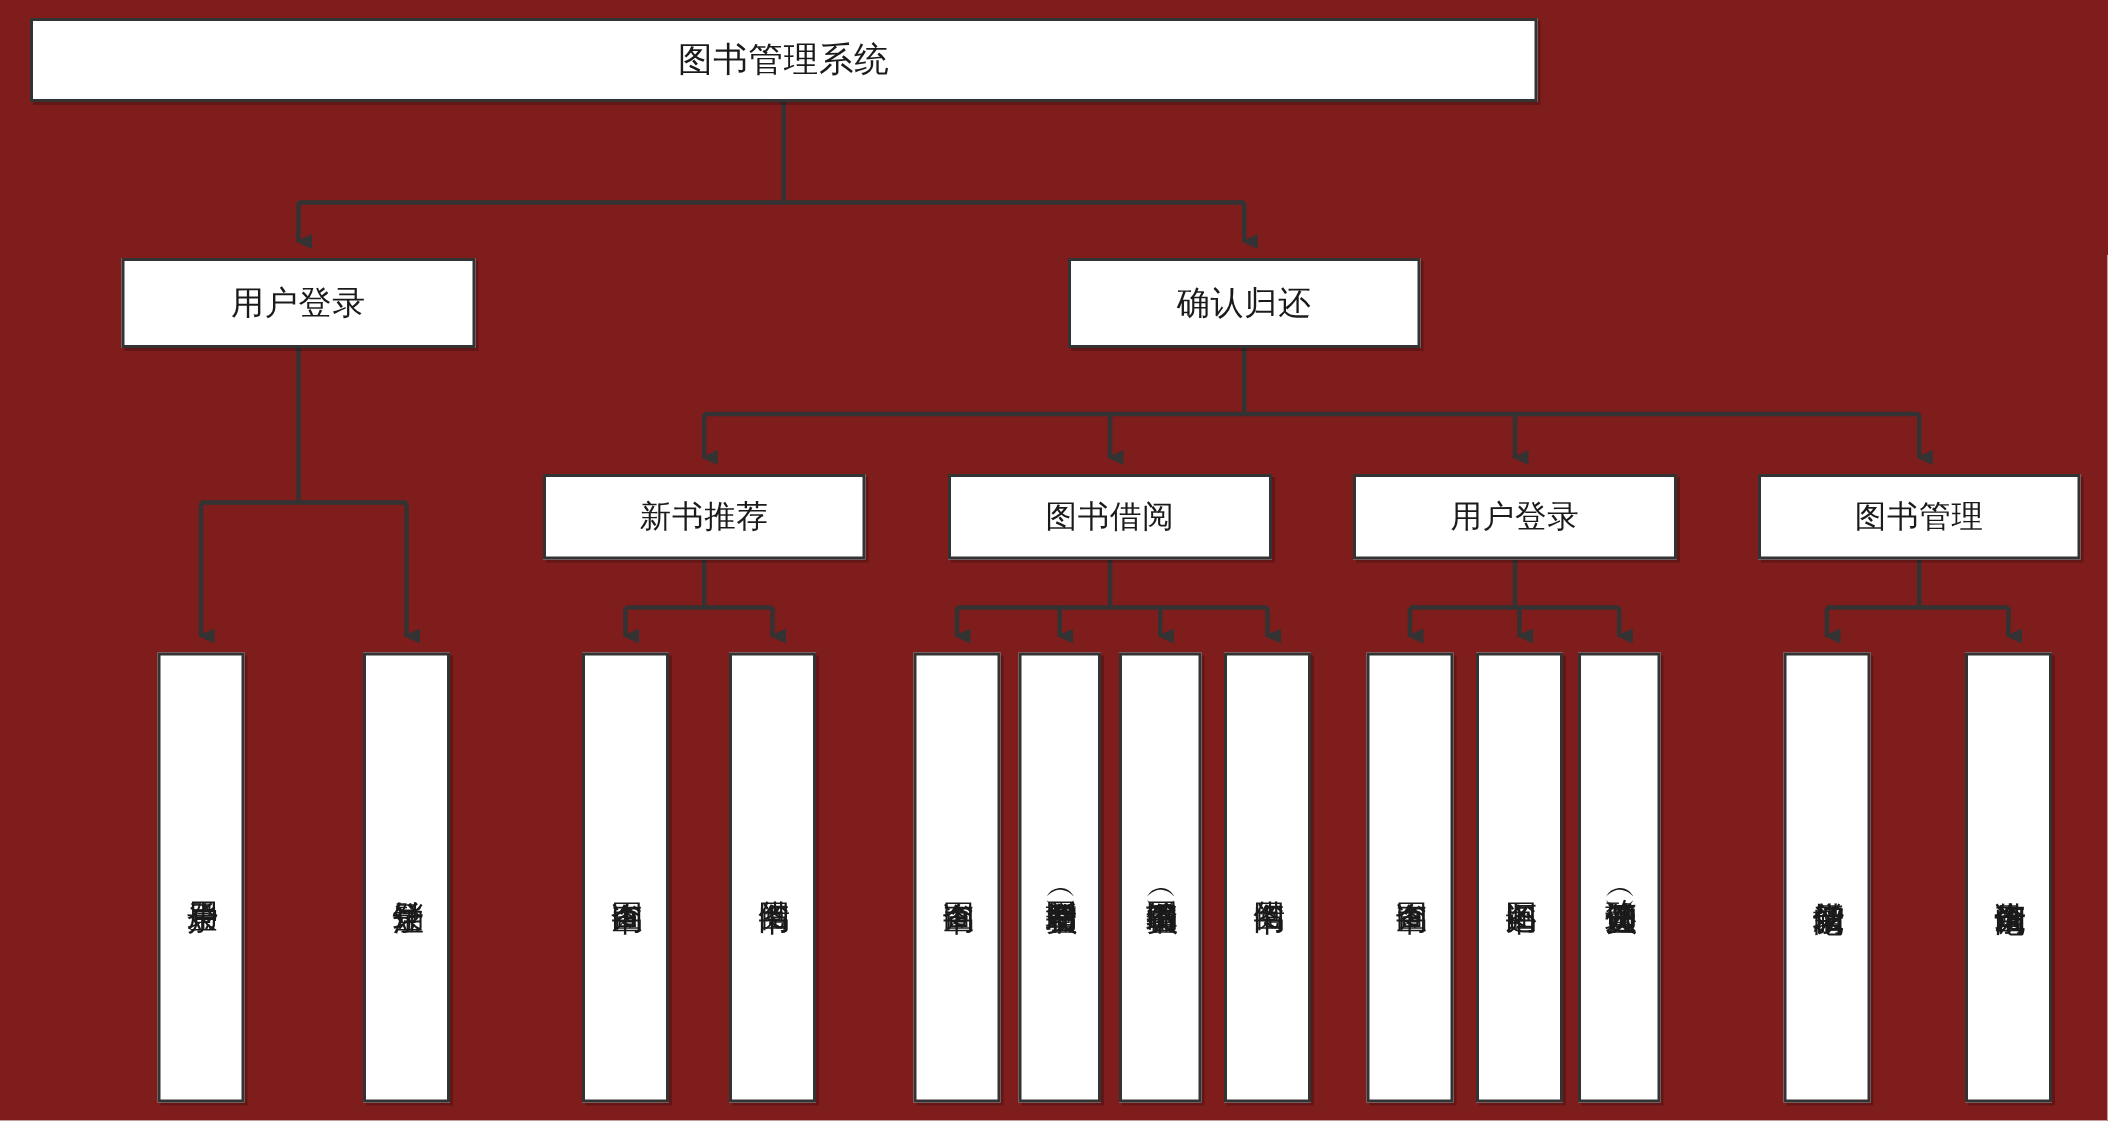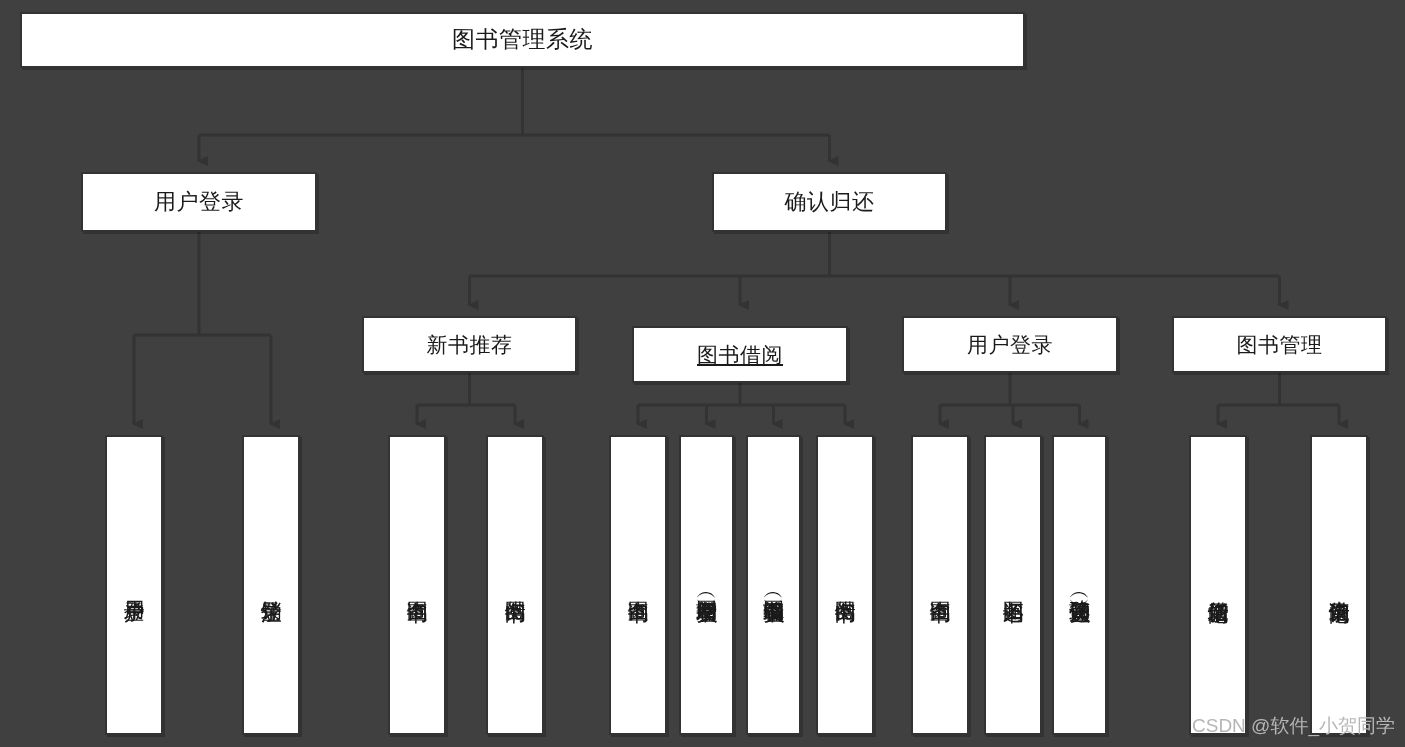--- a/index.html
+++ b/index.html
@@ -7,21 +7,21 @@
     padding: 0;
     background: #ffffff;
   }
   body {
     font-family: "Liberation Sans", sans-serif;
   }
   #canvas {
     position: relative;
     width: 1405px;
     height: 747px;
-    background: #404040;
+    background: #7f1d1d;
     overflow: hidden;
   }
   #edges {
     position: absolute;
     left: 0;
     top: 0;
     width: 1405px;
     height: 747px;
   }
   .node {
@@ -116,21 +116,21 @@
       </div>
       <div class="node horizontal level-1" style="left: 81px; top: 172px; width: 236px; height: 60px;">
         <span class="node-label">用户登录</span>
       </div>
       <div class="node horizontal level-1" style="left: 712px; top: 172px; width: 235px; height: 60px;">
         <span class="node-label">确认归还</span>
       </div>
       <div class="node horizontal level-2" style="left: 362px; top: 316px; width: 215px; height: 57px;">
         <span class="node-label">新书推荐</span>
       </div>
-      <div class="node horizontal level-2" style="left: 632px; top: 326px; width: 216px; height: 57px; text-decoration: underline;">
+      <div class="node horizontal level-2" style="left: 632px; top: 316px; width: 216px; height: 57px;">
         <span class="node-label">图书借阅</span>
       </div>
       <div class="node horizontal level-2" style="left: 902px; top: 316px; width: 216px; height: 57px;">
         <span class="node-label">用户登录</span>
       </div>
       <div class="node horizontal level-2" style="left: 1172px; top: 316px; width: 215px; height: 57px;">
         <span class="node-label">图书管理</span>
       </div>
       <div class="node vertical level-3" style="left: 105px; top: 435px; width: 58px; height: 300px;">
         <span class="node-label">用户登录</span>
@@ -165,14 +165,13 @@
       <div class="node vertical level-3" style="left: 1052px; top: 435px; width: 55px; height: 300px;">
         <span class="node-label">确认归还（管理员）</span>
       </div>
       <div class="node vertical level-3" style="left: 1189px; top: 435px; width: 58px; height: 300px;">
         <span class="node-label">新增借阅记录</span>
       </div>
       <div class="node vertical level-3" style="left: 1310px; top: 435px; width: 58px; height: 300px;">
         <span class="node-label">查询借阅记录</span>
       </div>
     </div>
-  <div id="watermark" style="left: 1192px; top: 713px; color: rgb(181, 181, 181);">CSDN @软件_小贺同学</div>
 </div>
 
 </body></html>

